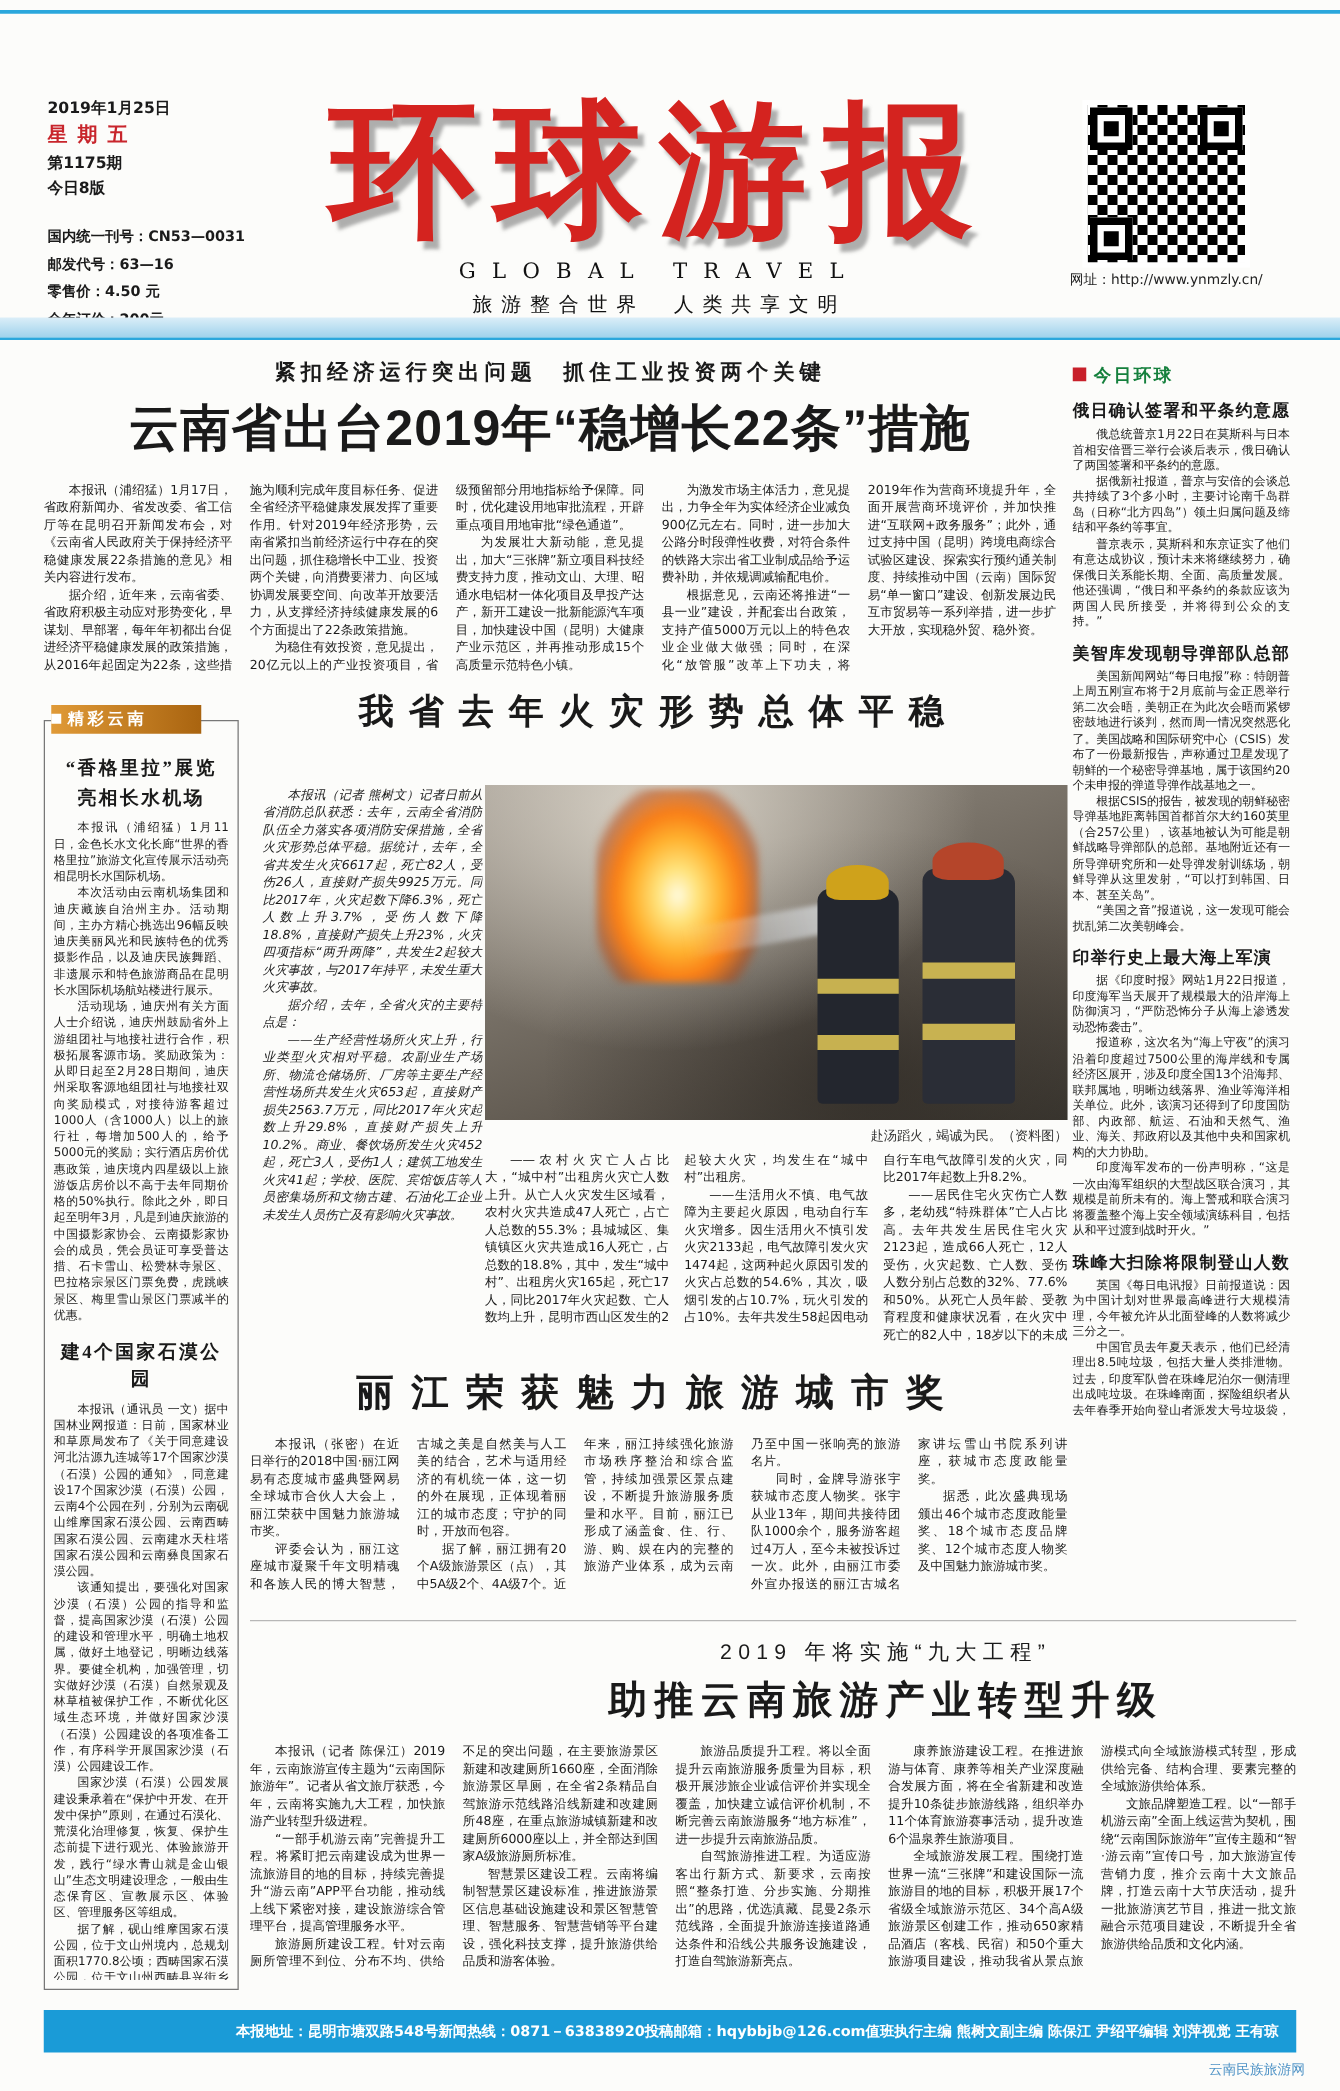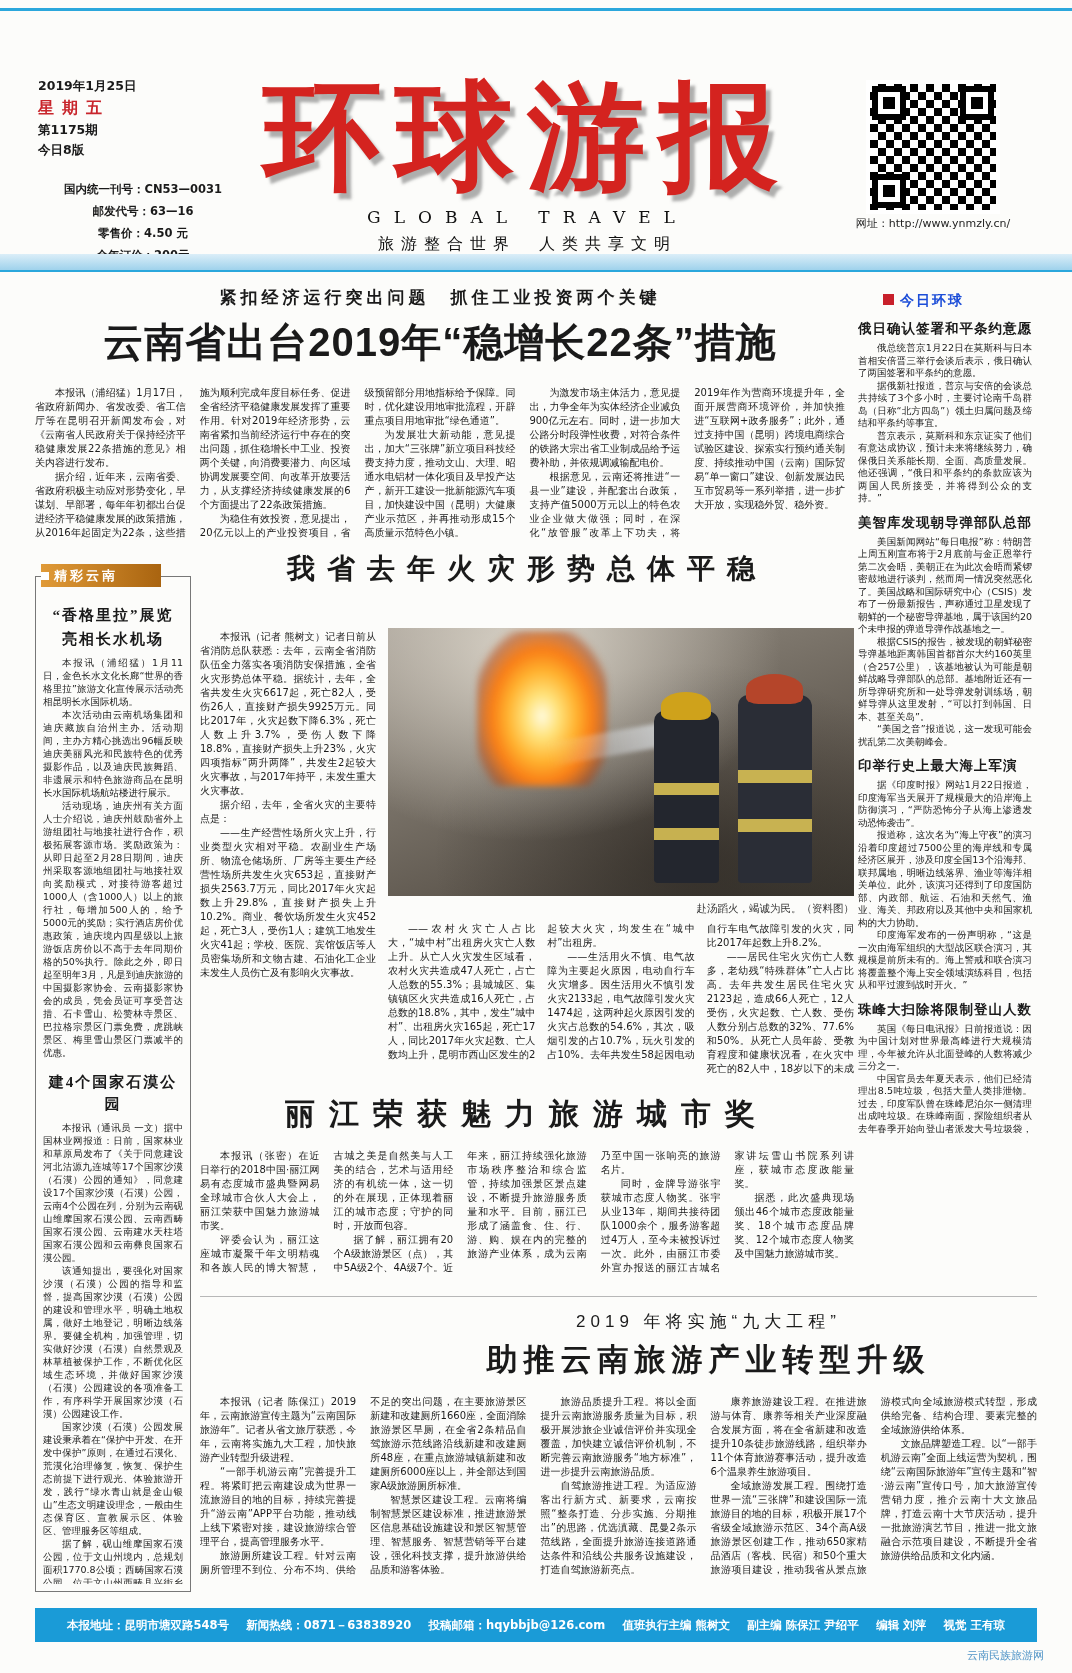--- a/index.html
+++ b/index.html
@@ -5,21 +5,21 @@
   html,body{margin:0;padding:0;}
   body{
     width:1072px;height:1673px;position:relative;background:#fcfcfa;
     font-family:"DejaVu Sans",sans-serif;color:#1a1a1a;overflow:hidden;
   }
   .abs{position:absolute;}
   
   .top-rule{left:0;top:8px;width:1072px;height:3px;background:#2ba7dc;}
   .pub-info{left:38px;top:76px;width:200px;font-size:12.5px;line-height:20px;font-weight:bold;}
   .pub-info .weekday{color:#c8252c;font-size:16px;letter-spacing:8px;margin:2px 0;}
-  .pub-codes{left:38px;top:178px;width:210px;font-size:11.5px;line-height:22px;font-weight:bold;text-align:center;}
+  .pub-codes{left:38px;top:178px;width:210px;font-size:11.5px;line-height:22px;font-weight:bold;}
   .masthead-wrap{left:240px;top:66px;width:575px;text-align:center;}
   .masthead{
     font-family:"DejaVu Serif",serif;font-weight:900;font-size:118px;line-height:1.18;
     color:#d4231f;letter-spacing:14px;white-space:nowrap;
     text-shadow:5px 6px 3px rgba(110,110,110,.55);
   }
   .masthead-en{font-family:"DejaVu Serif",serif;font-size:17px;letter-spacing:13px;margin-top:2px;color:#111;}
   .slogan{font-size:16px;letter-spacing:7px;margin-top:7px;color:#111;}
   .qr-wrap{left:853px;top:84px;width:160px;text-align:center;}
   .qr{position:relative;width:126px;height:126px;margin:0 auto;
@@ -45,29 +45,29 @@
   .left-box{left:35px;top:576px;width:156px;height:1016px;border:1px solid #777;box-sizing:border-box;}
   .left-label{left:41px;top:564px;width:120px;height:23px;line-height:23px;
     background:linear-gradient(90deg,#e09a37,#a96410);color:#fff;font-weight:bold;
     font-size:13px;letter-spacing:3px;}
   .left-label .sq{display:inline-block;width:8px;height:8px;background:#fff;margin-right:5px;}
   .left-content{left:43px;top:596px;width:140px;height:988px;font-size:9.5px;line-height:13px;text-align:justify;overflow:hidden;}
   .left-content p{margin:0;text-indent:2em;}
   .side-title{font-family:Liberation Serif, serif;font-weight:bold;font-size:15px;line-height:22px;text-align:center;letter-spacing:2px;text-indent:0;margin:8px 0 6px;}
   
   .right-box{left:858px;top:292px;width:174px;height:842px;overflow:hidden;}
-  .right-label{color:#1d4ed8;font-weight:bold;font-size:14px;letter-spacing:2px;font-family:"Liberation Sans",sans-serif;margin-bottom:10px;margin-left:25px;}
+  .right-label{color:#15803d;font-weight:bold;font-size:14px;letter-spacing:2px;font-family:"Liberation Sans",sans-serif;margin-bottom:10px;}
   .right-label .sq{display:inline-block;width:11px;height:11px;background:#c8202a;margin-right:6px;}
   .right-box h3{font-family:"Liberation Sans",sans-serif;font-size:13.5px;margin:9px 0 4px;letter-spacing:1px;}
   .right-box .art{font-size:9.5px;line-height:12.5px;text-align:justify;}
   .right-box .art p{margin:0;text-indent:2em;}
   
   .fire-block{left:200px;top:550px;width:654px;height:534px;}
   .fire-headline{font-family:"Liberation Sans",sans-serif;text-align:center;font-weight:bold;font-size:28px;letter-spacing:12px;white-space:nowrap;}
-  .fire-left{position:absolute;left:0;top:80px;width:176px;height:452px;}
+  .fire-left{position:absolute;left:10px;top:80px;width:176px;height:452px;font-style:italic;}
   .photo{position:absolute;left:188px;top:78px;width:466px;height:268px;overflow:hidden;
     background:
       radial-gradient(ellipse at 30% 8%, rgba(230,224,212,.85), transparent 55%),
       radial-gradient(ellipse at 65% 85%, rgba(30,26,22,.55), transparent 60%),
       linear-gradient(160deg,#9a938a 0%,#7d766c 35%,#5d564d 70%,#3e3a33 100%);}
   .flame{position:absolute;left:19%;top:1%;width:28%;height:58%;
     background:radial-gradient(ellipse at 50% 55%, #fffbe0 0%, #ffe27a 18%, #ffb12e 38%, #f97e16 55%, rgba(180,70,15,.55) 72%, transparent 80%);
     filter:blur(3px);}
   .spray{position:absolute;left:34%;top:38%;width:32%;height:9%;transform:rotate(-10deg);
     background:linear-gradient(90deg, rgba(225,230,235,0), rgba(228,233,238,.85));filter:blur(2px);}
@@ -85,21 +85,21 @@
   .lj-body{margin-top:14px;height:136px;}
   
   .rule2{left:200px;top:1296px;width:837px;height:1px;background:#b7b7b7;}
   .proj-block{left:200px;top:1310px;width:837px;}
   .proj-head{margin-left:180px;text-align:center;}
   .proj-kicker{font-family:"Liberation Sans",sans-serif;font-size:17px;letter-spacing:5px;}
   .proj-headline{font-family:"Liberation Sans",sans-serif;font-weight:bold;font-size:31px;letter-spacing:6px;margin-top:6px;white-space:nowrap;}
   .proj-body{margin-top:14px;height:194px;}
   
   .footbar{left:35px;top:1608px;width:1002px;height:34px;background:#1a9bd7;color:#fff;
-    display:flex;align-items:center;justify-content:space-between;padding:0 32px;box-sizing:border-box;
+    display:flex;align-items:center;justify-content:flex-end;padding:0 14px;box-sizing:border-box;
     font-weight:bold;font-size:11.5px;white-space:nowrap;overflow:hidden;}
   .watermark{right:28px;top:1648px;font-size:11px;color:#4f93c6;}
 </style>
 </head>
 <body>
 
 <div class="abs top-rule"></div>
 
 <div class="abs pub-info">
   <div>2019年1月25日</div>

